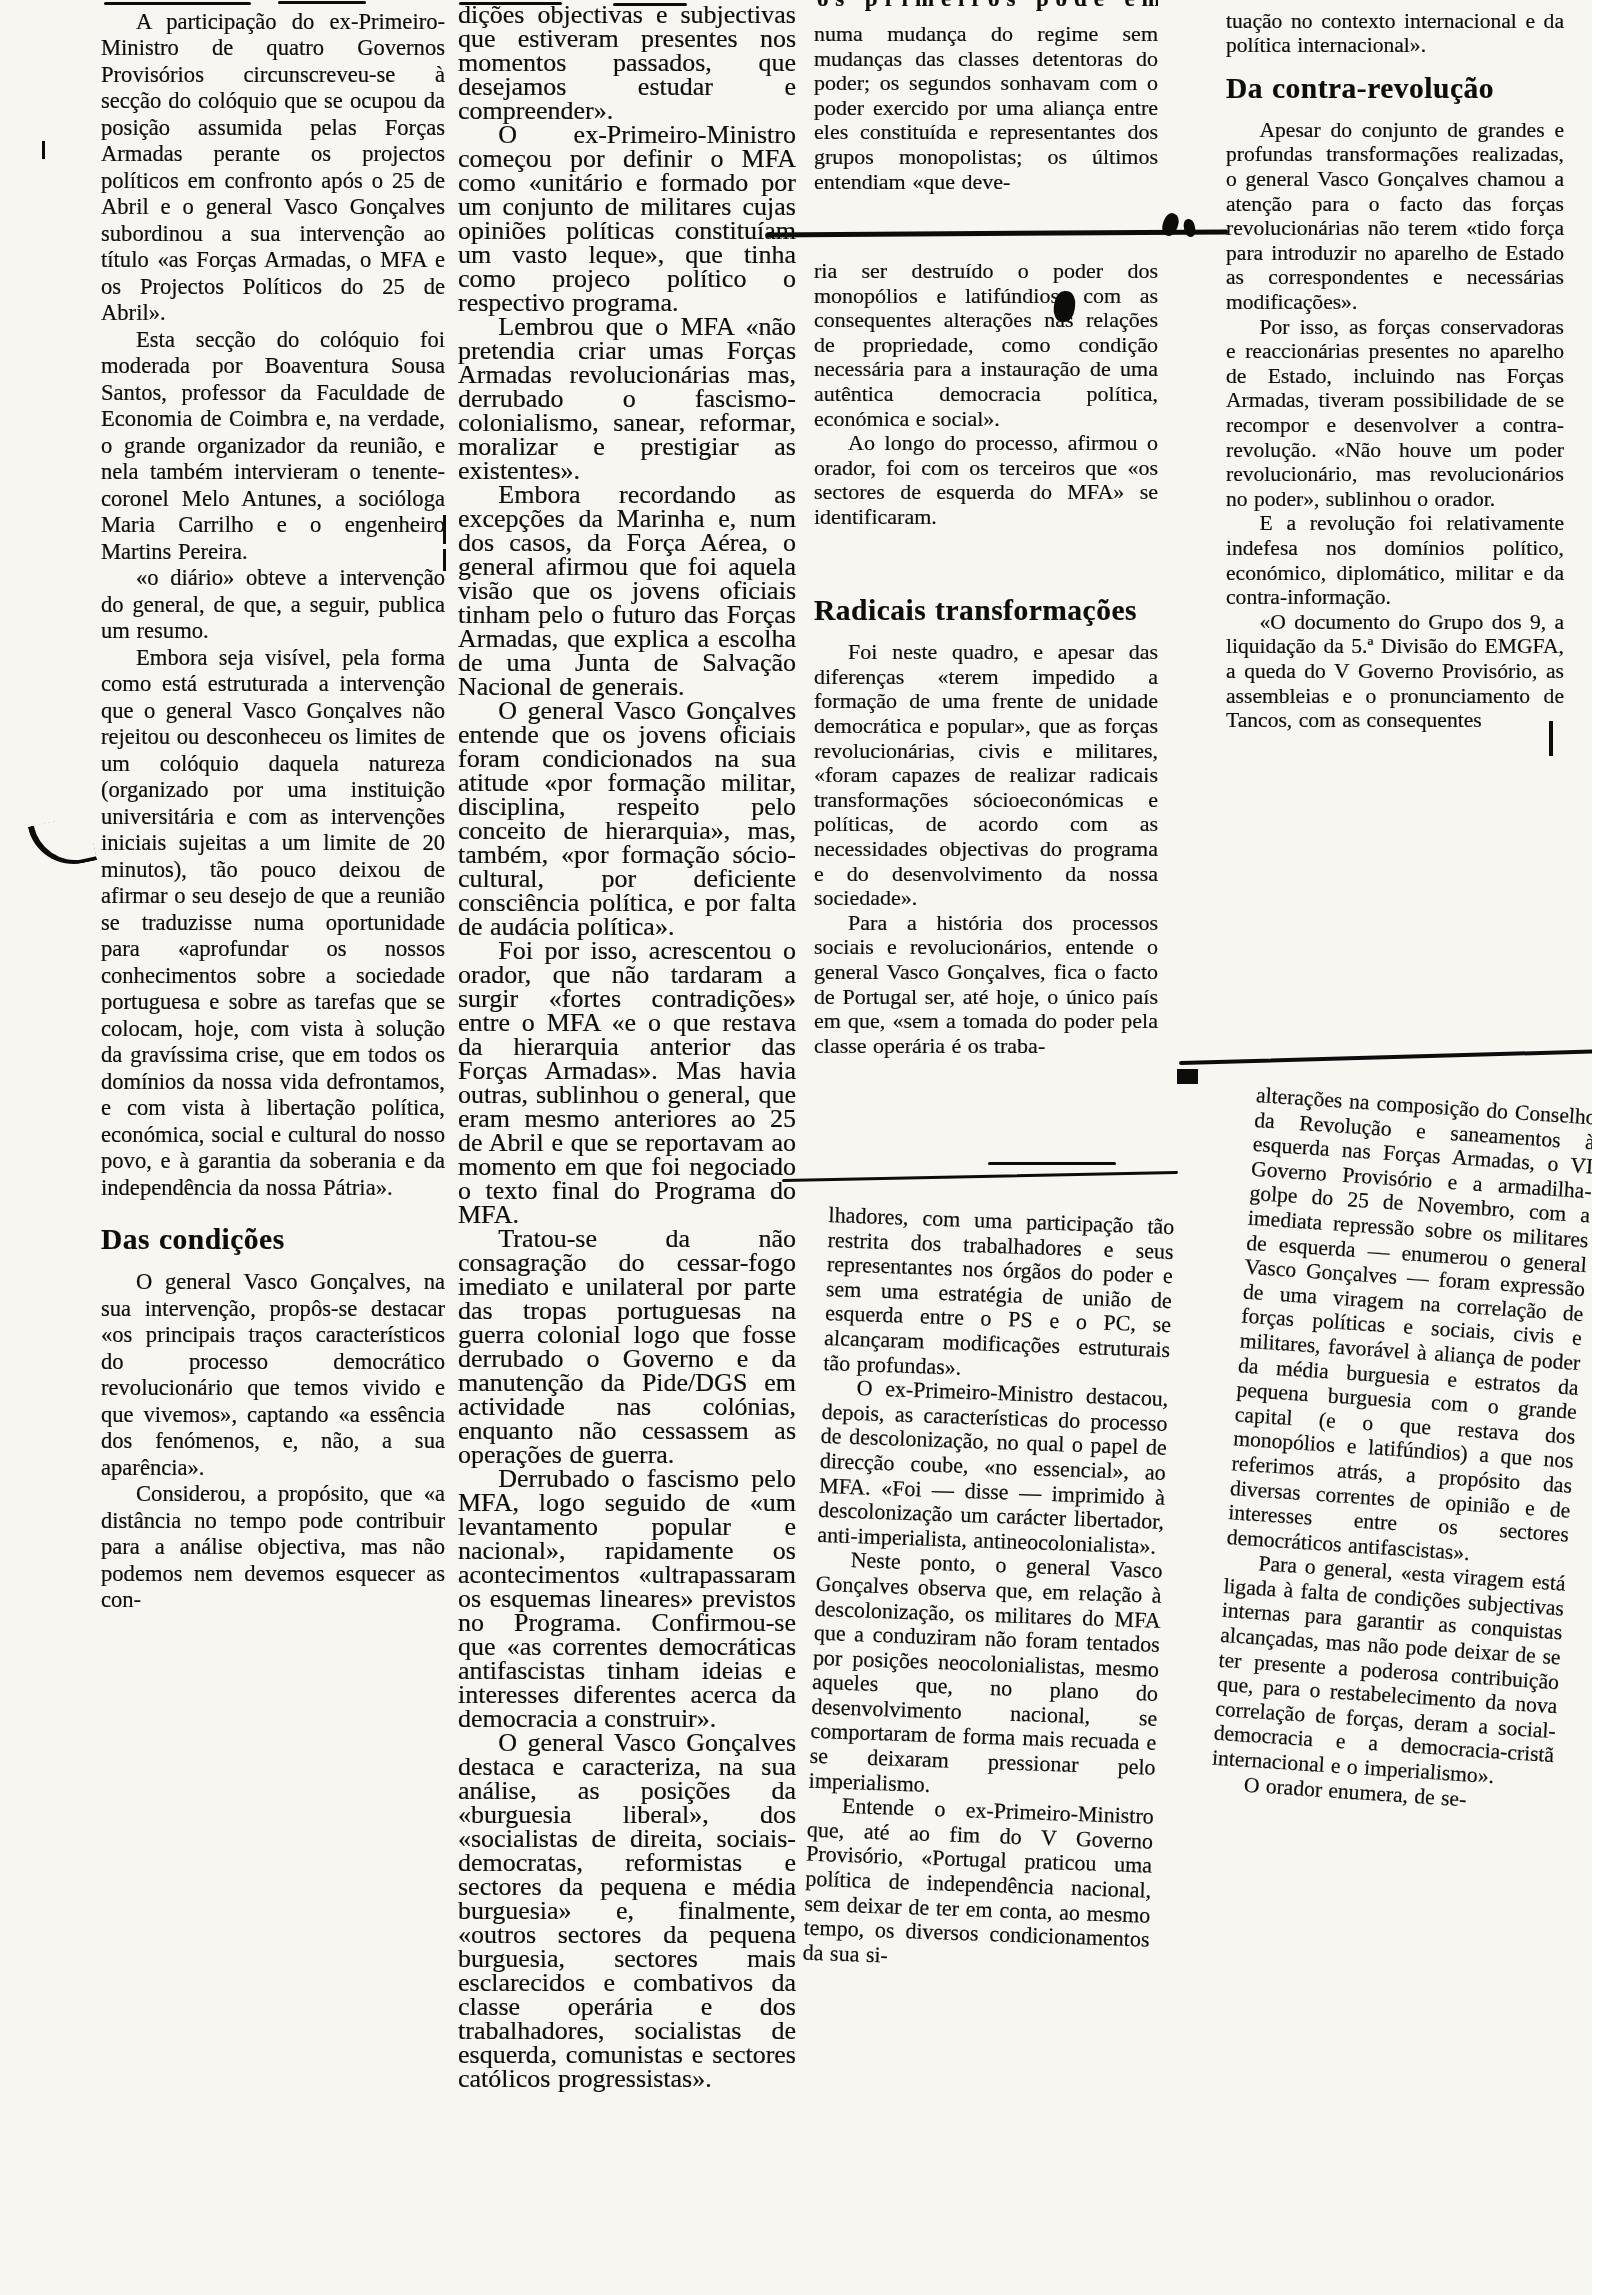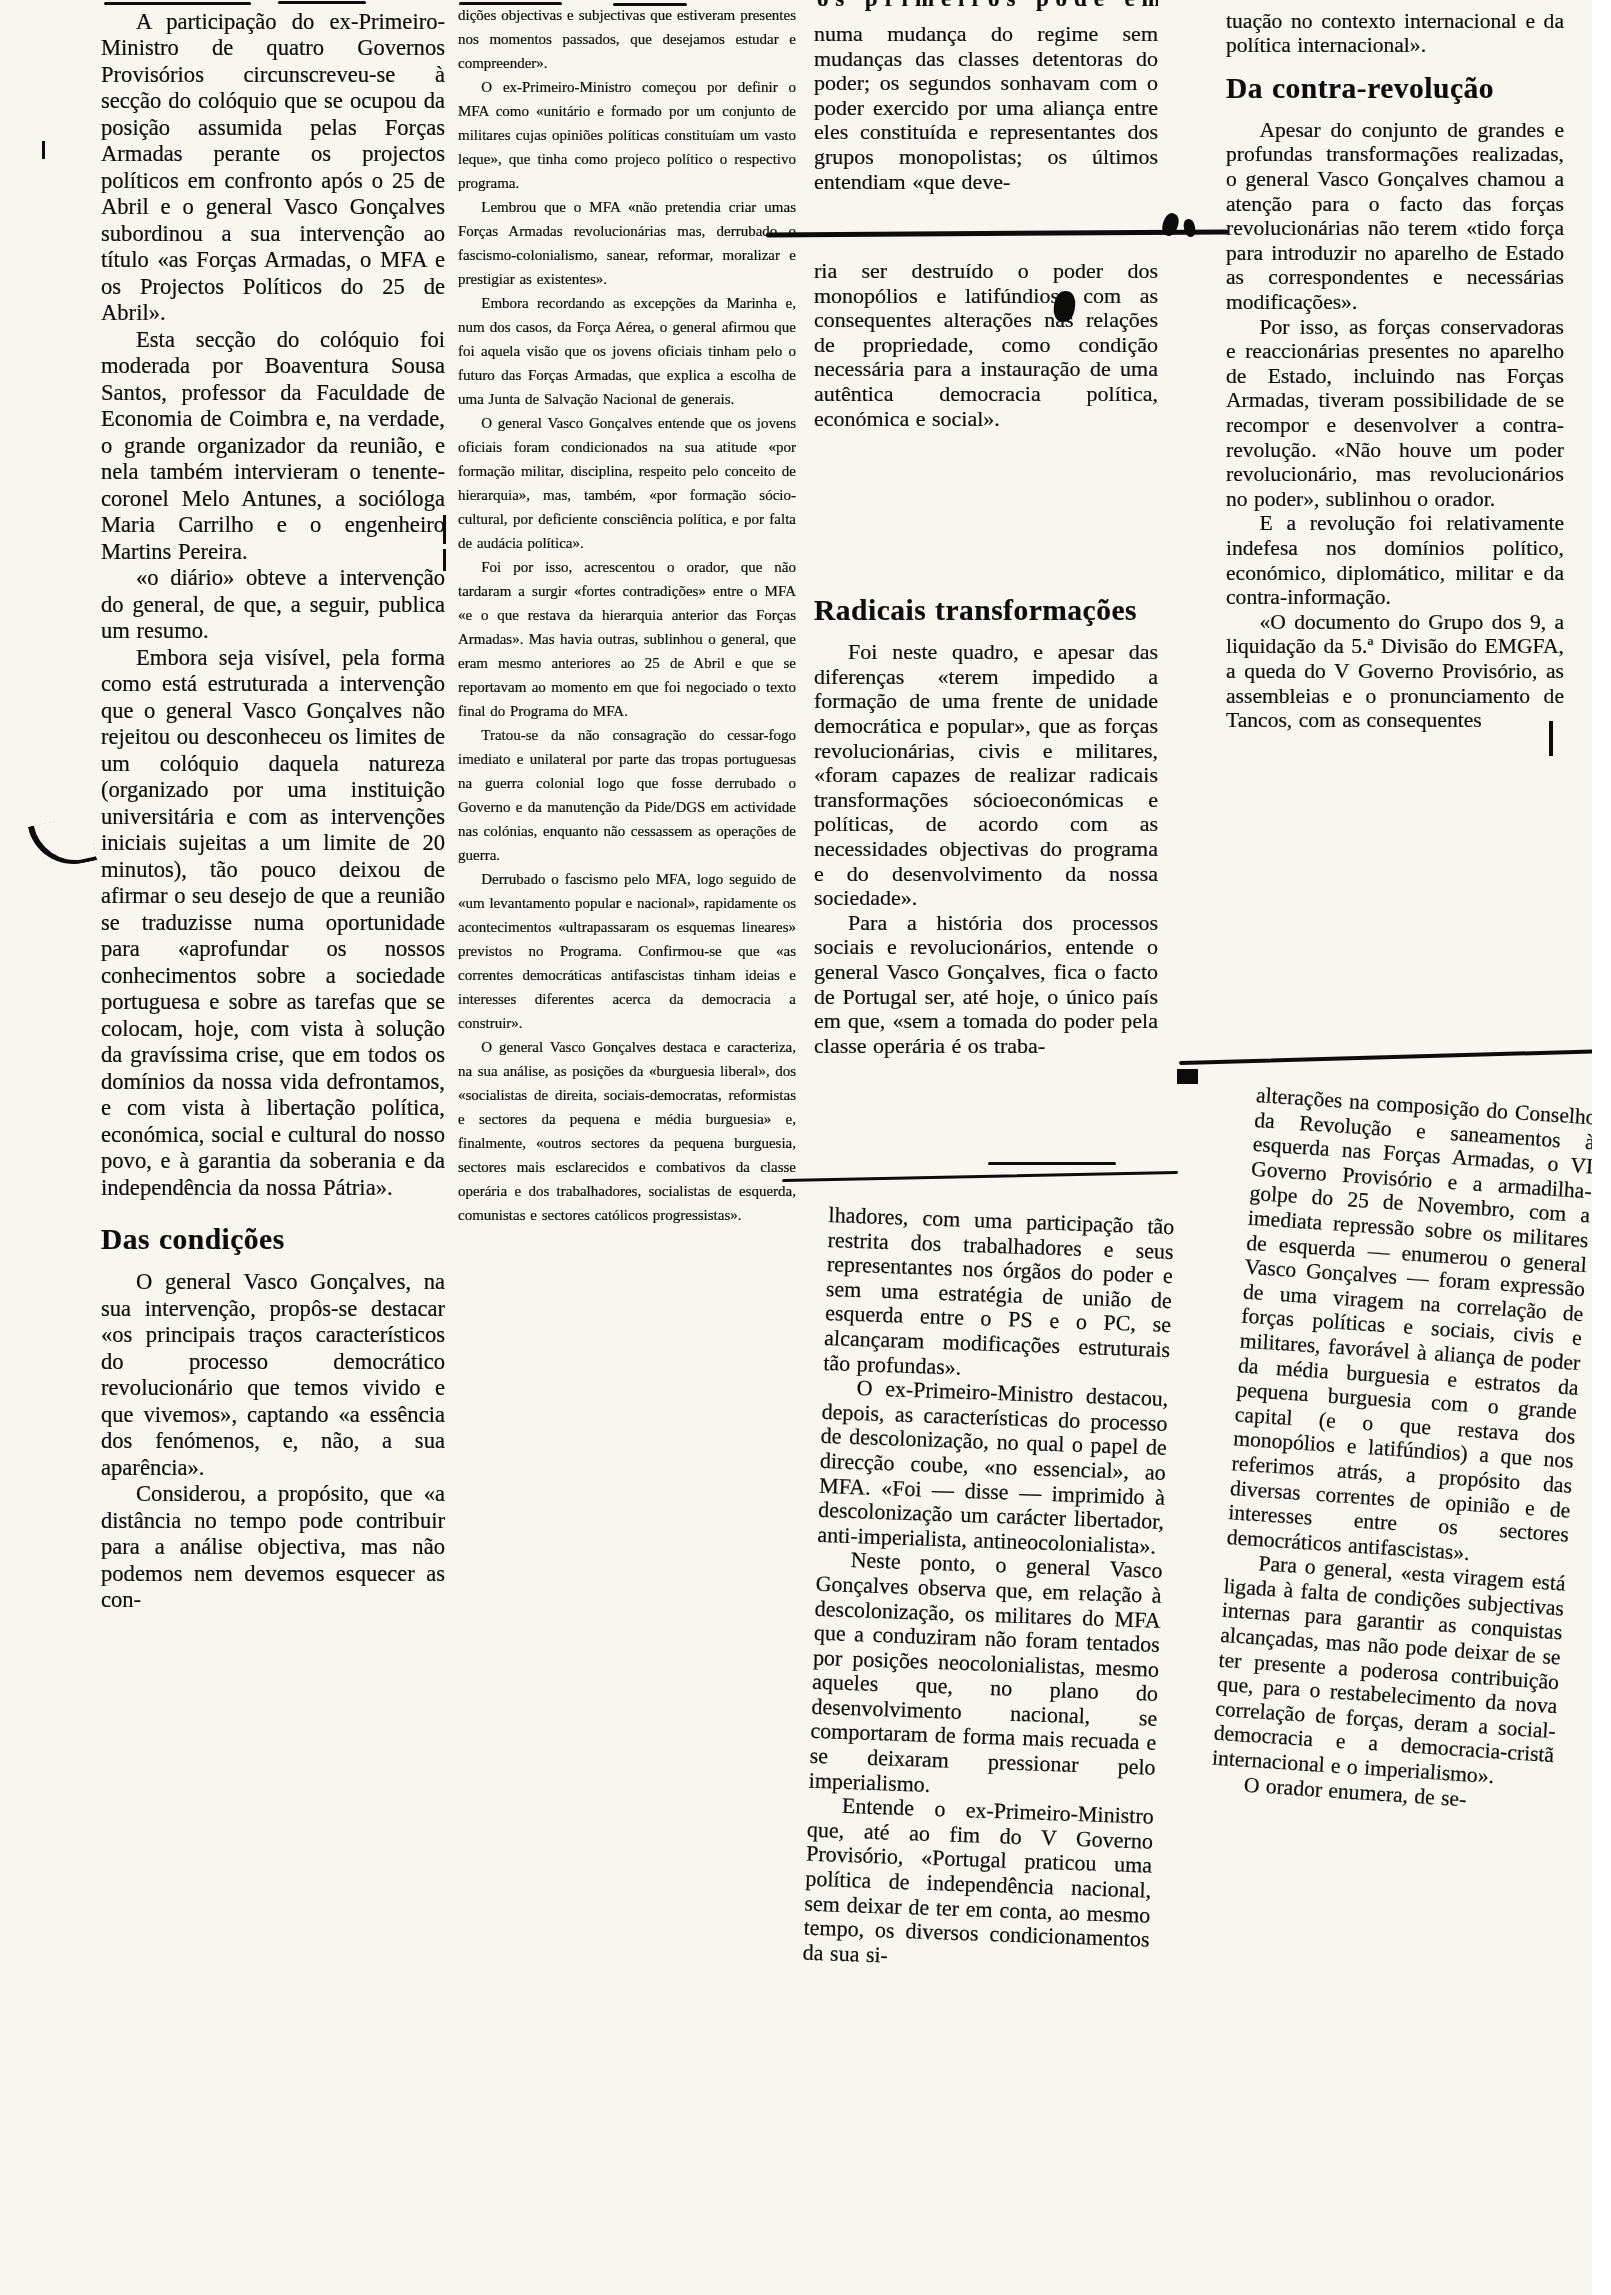--- a/index.html
+++ b/index.html
@@ -12,21 +12,21 @@
     color:#0d0d0c;
   }
   .col{
     position:absolute;
     text-align:justify;
     hyphens:auto;
     -webkit-text-stroke:0.2px #0d0d0c;
     word-spacing:1px;
   }
   #col1{left:101px;top:8.8px;width:344px;font-size:22.6px;line-height:26.5px;}
-  #col2{left:458px;top:2.9px;width:338px;font-size:15px;line-height:24px;}
+  #col2{left:458px;top:2.9px;width:338px;font-size:26px;line-height:24px;}
   #col3{left:814px;top:0;width:344px;height:2295px;font-size:22px;line-height:24.6px;}
   #col4{left:1226px;top:8.8px;width:338px;height:2287px;font-size:21.6px;line-height:24.6px;}
   .para{margin:0;text-indent:1.55em;}
   .cont{text-indent:0;}
   .head{
     font-weight:bold;
     font-size:29.5px;line-height:30.5px;
     letter-spacing:0.5px;
     margin:22.6px 0 14.7px 0;
     text-indent:0;
@@ -100,20 +100,21 @@
 
   <div class="col" id="col3">
     <div class="frag">
       <span>os primeiros pode em</span>
     </div>
     <div class="b-abs" id="c3-top">
       <p class="para cont">numa mudança do regime sem mudanças das classes detentoras do poder; os segundos sonhavam com o poder exercido por uma aliança entre eles constituída e representantes dos grupos monopolistas; os últimos entendiam «que deve-</p>
     </div>
     <div class="b-abs" id="c3-mid">
       <p class="para cont">ria ser destruído o poder dos monopólios e latifúndios, com as consequentes alterações nas relações de propriedade, como condição necessária para a instauração de uma autêntica democracia política, económica e social».</p>
+      <p class="para">Ao longo do processo, afirmou o orador, foi com os terceiros que «os sectores de esquerda do MFA» se identificaram.</p>
     </div>
     <div class="b-abs" id="c3-head">
       <h2 class="head">Radicais transformações</h2>
       <p class="para">Foi neste quadro, e apesar das diferenças «terem impedido a formação de uma frente de unidade democrática e popular», que as forças revolucionárias, civis e militares, «foram capazes de realizar radicais transformações sócioeconómicas e políticas, de acordo com as necessidades objectivas do programa e do desenvolvimento da nossa sociedade».</p>
       <p class="para">Para a história dos processos sociais e revolucionários, entende o general Vasco Gonçalves, fica o facto de Portugal ser, até hoje, o único país em que, «sem a tomada do poder pela classe operária é os traba-</p>
     </div>
     <div class="b-abs" id="c3-skew">
       <p class="para cont">lhadores, com uma participação tão restrita dos trabalhadores e seus representantes nos órgãos do poder e sem uma estratégia de união de esquerda entre o PS e o PC, se alcançaram modificações estruturais tão profundas».</p>
       <p class="para">O ex-Primeiro-Ministro destacou, depois, as características do processo de descolonização, no qual o papel de direcção coube, «no essencial», ao MFA. «Foi — disse — imprimido à descolonização um carácter libertador, anti-imperialista, antineocolonialista».</p>
       <p class="para">Neste ponto, o general Vasco Gonçalves observa que, em relação à descolonização, os militares do MFA que a conduziram não foram tentados por posições neocolonialistas, mesmo aqueles que, no plano do desenvolvimento nacional, se comportaram de forma mais recuada e se deixaram pressionar pelo imperialismo.</p>

